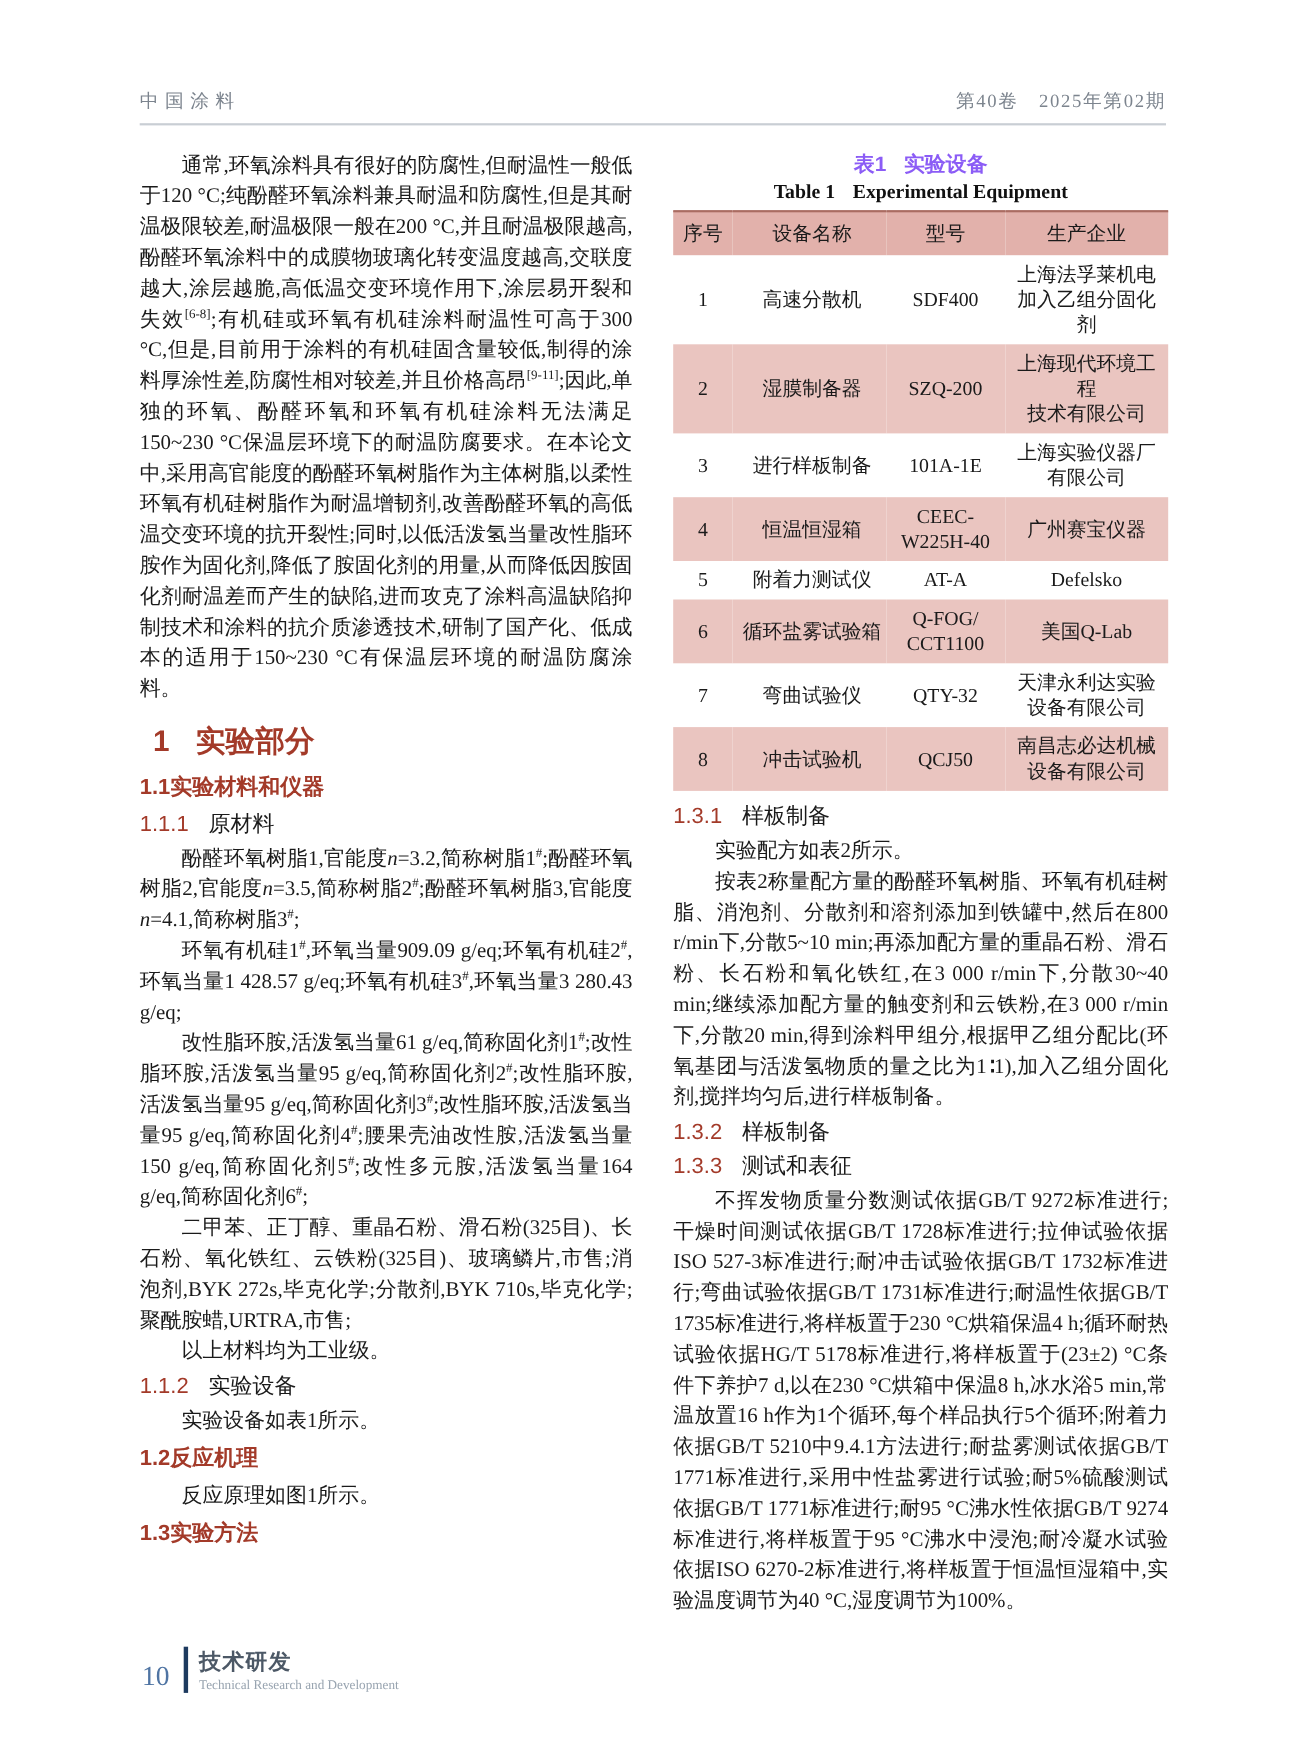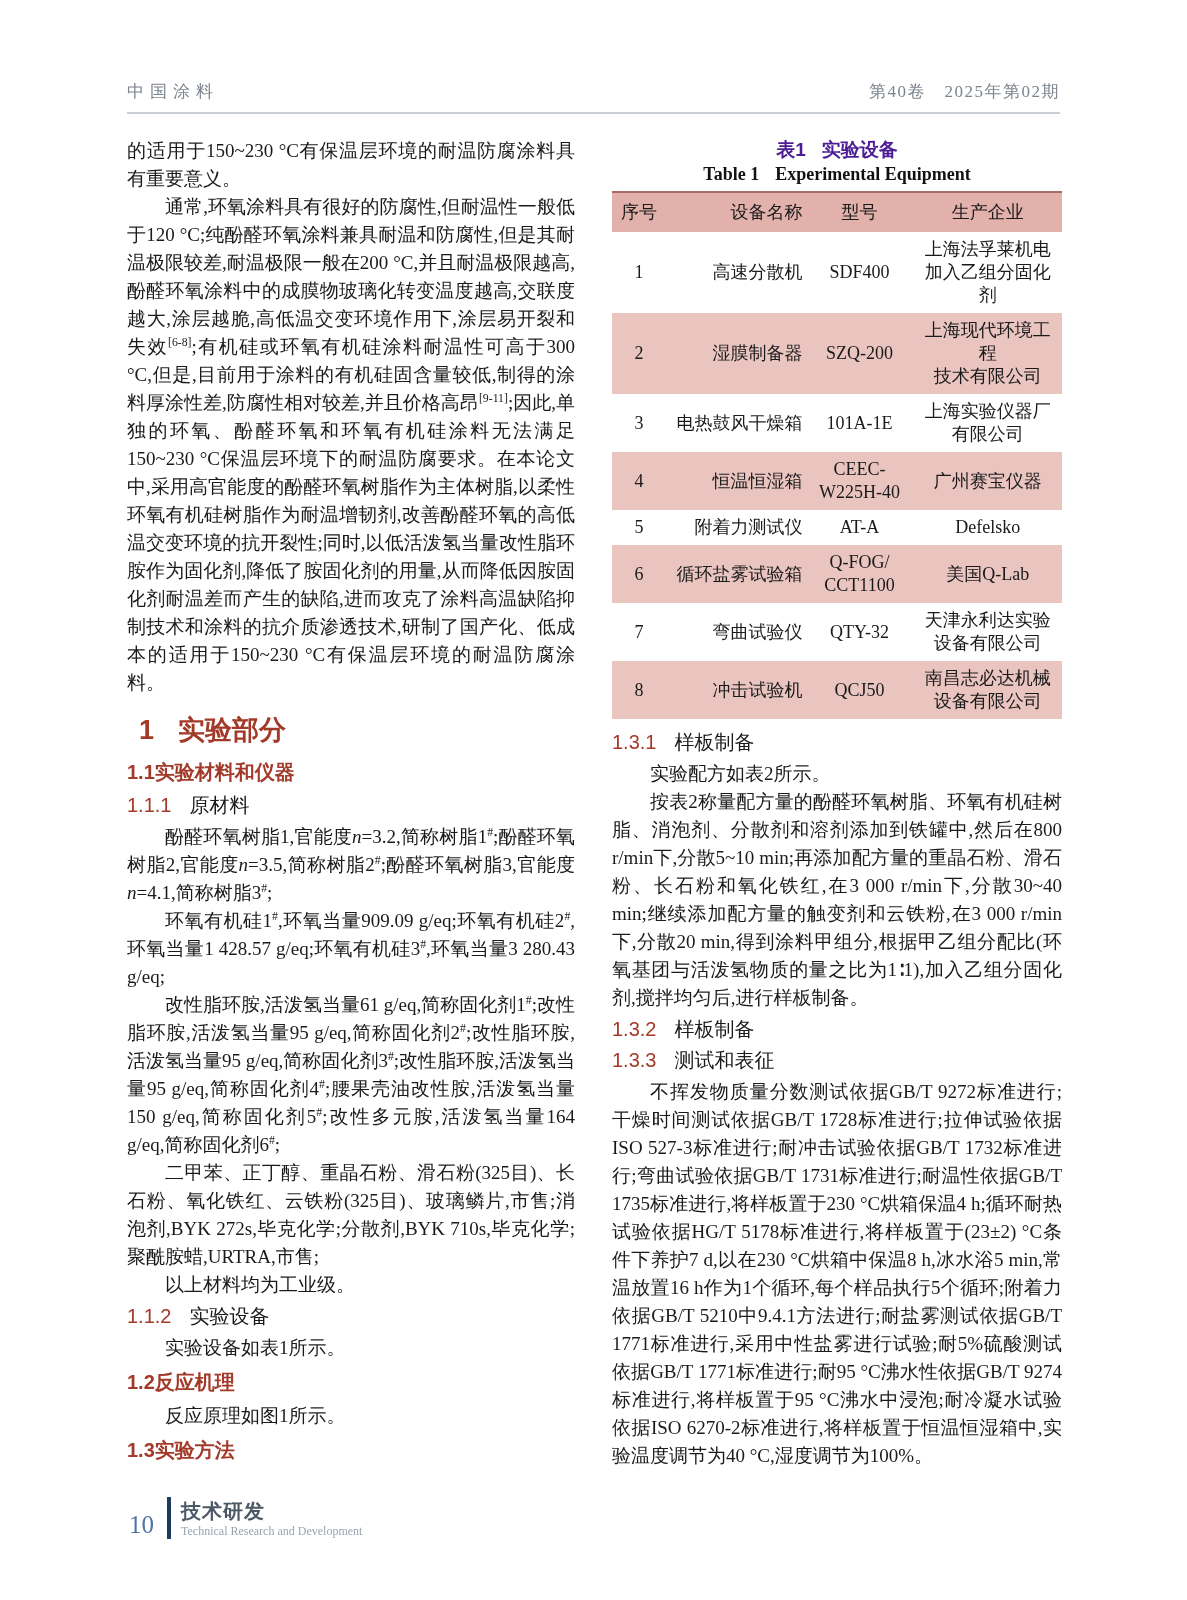--- a/index.html
+++ b/index.html
@@ -39,31 +39,31 @@
   .h2-head{font-family:"Liberation Sans","DejaVu Sans",sans-serif;font-weight:bold;
     color:var(--heading-red);font-size:20px;line-height:26px;margin:7px 0;}
   .h2-head .num{}
   .h3-head{font-size:20px;line-height:27px;margin:4px 0;}
   .h3-head .num{font-family:"Liberation Sans","DejaVu Sans",sans-serif;color:var(--heading-red);}
   .h3-head .txt{color:var(--body-ink);margin-left:18px;}
   
   .tbl-wrap{margin-bottom:10px;}
   .tbl-cap{text-align:center;}
   .tbl-cap-zh{font-family:"Liberation Sans","DejaVu Sans",sans-serif;font-weight:bold;
-    font-size:19px;line-height:25px;color:#4c1d95;}
+    font-size:19px;line-height:25px;color:#8b5cf6;}
   .tbl-cap-en{font-weight:bold;font-size:18px;line-height:24px;color:#111;margin-bottom:5px;}
   .tbl-cap .cap-label{margin-right:16px;}
   table.equip{width:100%;border-collapse:collapse;font-size:18px;line-height:23px;
     text-align:center;border-top:2px solid var(--tbl-rule);}
   table.equip thead tr{background:var(--tbl-head-bg);}
   table.equip tbody tr:nth-child(even){background:var(--tbl-band-bg);}
   table.equip th{font-weight:normal;padding:8px 3px;}
   table.equip td{padding:6px 3px;}
   table.equip .c-no{width:12%;}
-  table.equip .c-name{width:31%;text-align:right;padding-left:8px;white-space:nowrap;}
+  table.equip .c-name{width:31%;text-align:center;padding-left:8px;white-space:nowrap;}
   table.equip .c-model{width:24%;white-space:pre-line;}
   table.equip .c-maker{width:33%;white-space:pre-line;}
   
   .pg-footer{position:absolute;left:129px;top:1497px;display:flex;align-items:flex-end;}
   .pg-num{font-size:25px;color:var(--page-num);margin-right:13px;}
   .ftr-bar{width:4px;height:42px;background:var(--navy);margin-right:10px;}
   .ftr-zh{font-family:"Liberation Sans","DejaVu Sans",sans-serif;font-weight:bold;
     font-size:20px;line-height:24px;color:var(--ftr-zh);letter-spacing:1px;}
   .ftr-en{font-size:12px;line-height:16px;color:var(--ftr-en);}
 </style>
@@ -71,21 +71,20 @@
 <body>
 
 <div class="page">
 
   <div class="pg-header">
     <span class="journal">中国涂料</span>
     <span class="issue">第40卷　2025年第02期</span>
   </div>
 
   <div class="col col-left" id="left-col">
-      <p class="para noindent">的适用于150~230 °C有保温层环境的耐温防腐涂料具有重要意义。</p>
       <p class="para">通常,环氧涂料具有很好的防腐性,但耐温性一般低于120 °C;纯酚醛环氧涂料兼具耐温和防腐性,但是其耐温极限较差,耐温极限一般在200 °C,并且耐温极限越高,酚醛环氧涂料中的成膜物玻璃化转变温度越高,交联度越大,涂层越脆,高低温交变环境作用下,涂层易开裂和失效<sup>[6-8]</sup>;有机硅或环氧有机硅涂料耐温性可高于300 °C,但是,目前用于涂料的有机硅固含量较低,制得的涂料厚涂性差,防腐性相对较差,并且价格高昂<sup>[9-11]</sup>;因此,单独的环氧、酚醛环氧和环氧有机硅涂料无法满足150~230 °C保温层环境下的耐温防腐要求。在本论文中,采用高官能度的酚醛环氧树脂作为主体树脂,以柔性环氧有机硅树脂作为耐温增韧剂,改善酚醛环氧的高低温交变环境的抗开裂性;同时,以低活泼氢当量改性脂环胺作为固化剂,降低了胺固化剂的用量,从而降低因胺固化剂耐温差而产生的缺陷,进而攻克了涂料高温缺陷抑制技术和涂料的抗介质渗透技术,研制了国产化、低成本的适用于150~230 °C有保温层环境的耐温防腐涂料。</p>
       <div class="h1-head"><span class="num">1</span><span class="txt">实验部分</span></div>
       <div class="h2-head"><span class="num">1.1</span><span class="txt">实验材料和仪器</span></div>
       <div class="h3-head"><span class="num">1.1.1</span><span class="txt">原材料</span></div>
       <p class="para">酚醛环氧树脂1,官能度<i>n</i>=3.2,简称树脂1<sup>#</sup>;酚醛环氧树脂2,官能度<i>n</i>=3.5,简称树脂2<sup>#</sup>;酚醛环氧树脂3,官能度<i>n</i>=4.1,简称树脂3<sup>#</sup>;</p>
       <p class="para">环氧有机硅1<sup>#</sup>,环氧当量909.09 g/eq;环氧有机硅2<sup>#</sup>,环氧当量1 428.57 g/eq;环氧有机硅3<sup>#</sup>,环氧当量3 280.43 g/eq;</p>
       <p class="para">改性脂环胺,活泼氢当量61 g/eq,简称固化剂1<sup>#</sup>;改性脂环胺,活泼氢当量95 g/eq,简称固化剂2<sup>#</sup>;改性脂环胺,活泼氢当量95 g/eq,简称固化剂3<sup>#</sup>;改性脂环胺,活泼氢当量95 g/eq,简称固化剂4<sup>#</sup>;腰果壳油改性胺,活泼氢当量150 g/eq,简称固化剂5<sup>#</sup>;改性多元胺,活泼氢当量164 g/eq,简称固化剂6<sup>#</sup>;</p>
       <p class="para">二甲苯、正丁醇、重晶石粉、滑石粉(325目)、长石粉、氧化铁红、云铁粉(325目)、玻璃鳞片,市售;消泡剂,BYK 272s,毕克化学;分散剂,BYK 710s,毕克化学;聚酰胺蜡,URTRA,市售;</p>
       <p class="para">以上材料均为工业级。</p>
       <div class="h3-head"><span class="num">1.1.2</span><span class="txt">实验设备</span></div>
@@ -118,21 +117,21 @@
             </tr>
             <tr>
               <td class="c-no">2</td>
               <td class="c-name">湿膜制备器</td>
               <td class="c-model">SZQ-200</td>
               <td class="c-maker">上海现代环境工程
 技术有限公司</td>
             </tr>
             <tr>
               <td class="c-no">3</td>
-              <td class="c-name">电热鼓风干燥箱</td>
+              <td class="c-name">进行样板制备</td>
               <td class="c-model">101A-1E</td>
               <td class="c-maker">上海实验仪器厂
 有限公司</td>
             </tr>
             <tr>
               <td class="c-no">4</td>
               <td class="c-name">恒温恒湿箱</td>
               <td class="c-model">CEEC-
 W225H-40</td>
               <td class="c-maker">广州赛宝仪器</td>

